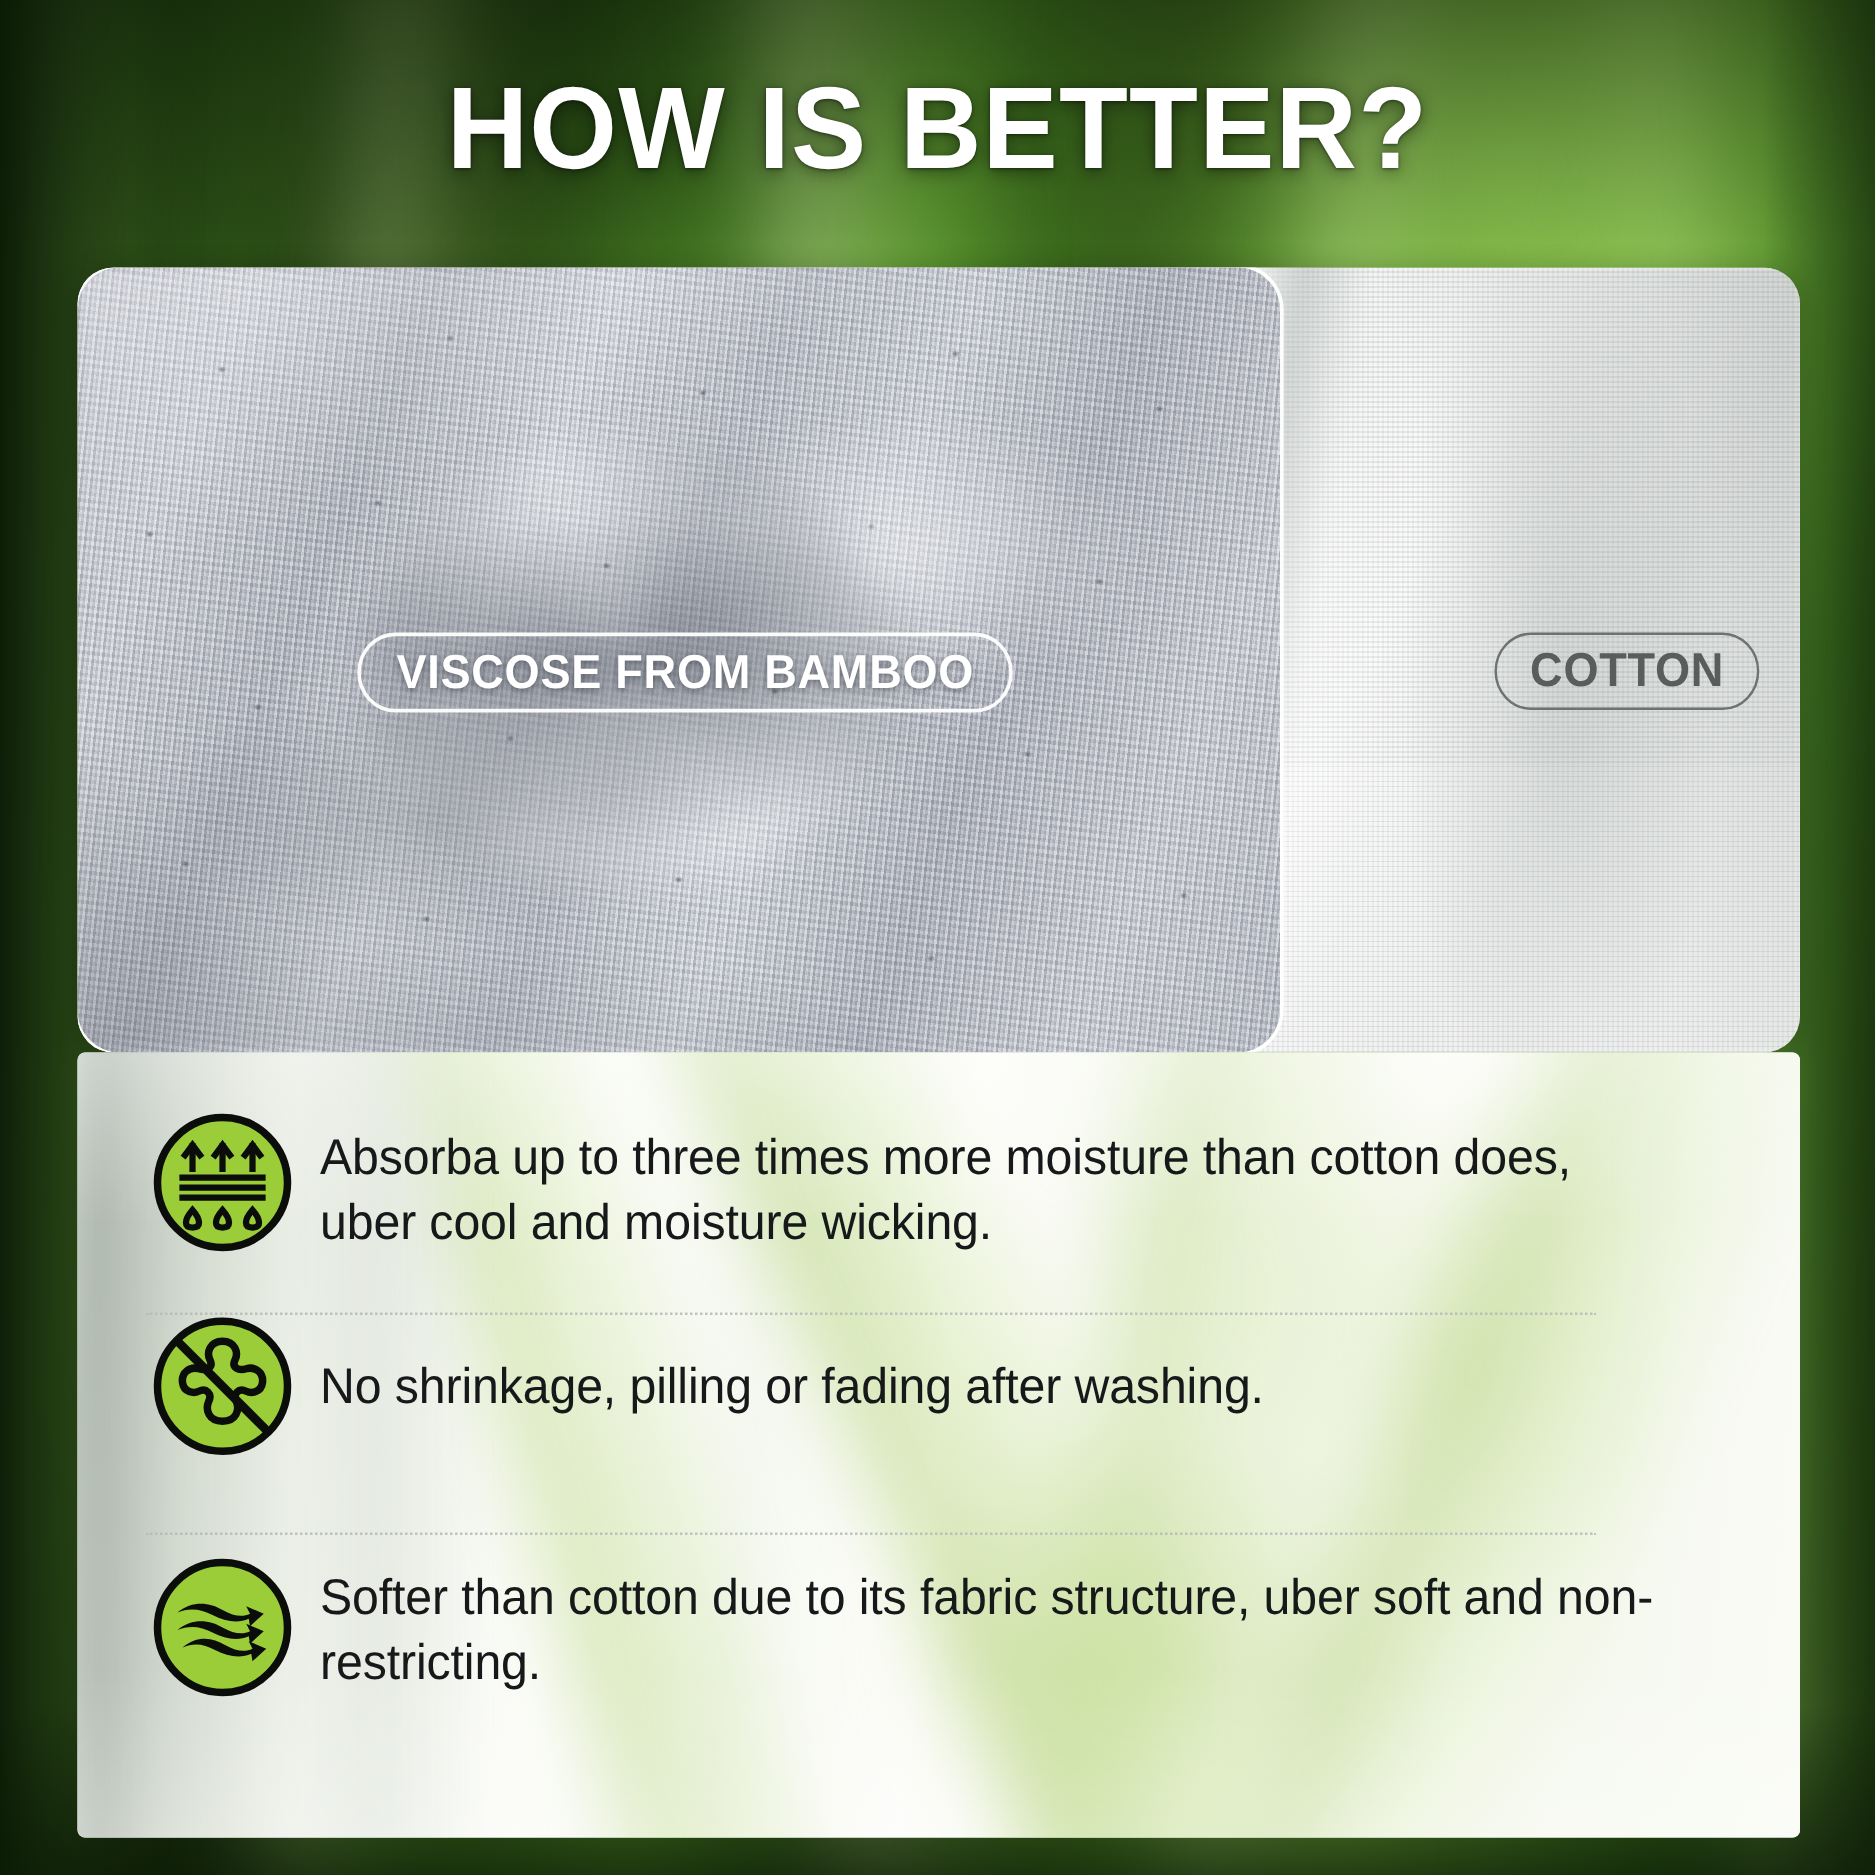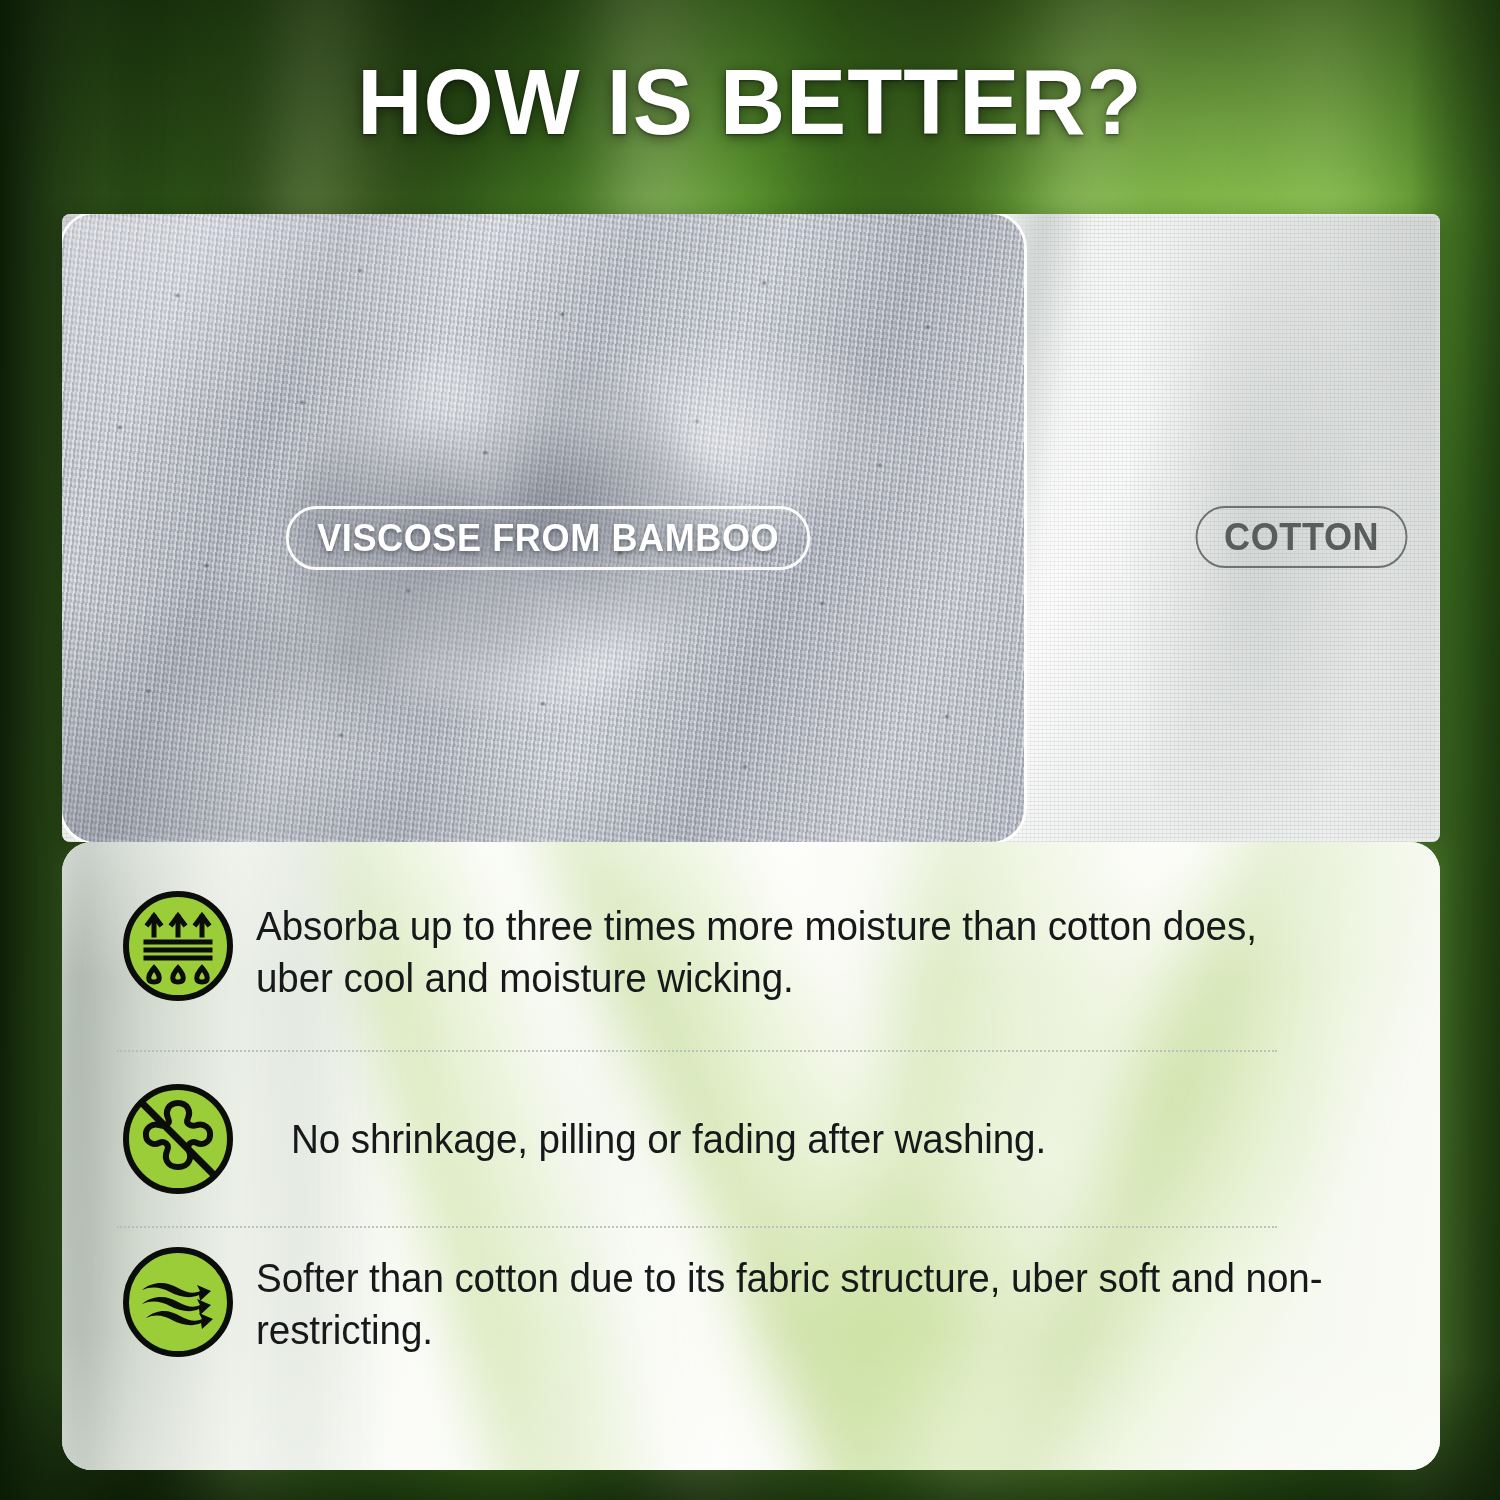--- a/index.html
+++ b/index.html
@@ -79,21 +79,21 @@
     white-space: nowrap;
   }
 
   
   .compare-card {
     position: absolute;
     left: 62px;
     top: 214px;
     width: 1378px;
     height: 628px;
-    border-radius: 8px;
+    border-radius: 29px;
     overflow: hidden;
     box-shadow: 0 4px 22px rgba(0,0,0,.22);
   }
 
   
   .cotton-pane {
     position: absolute;
     inset: 0;
     background:
       linear-gradient(118deg,
@@ -244,21 +244,21 @@
     letter-spacing: .6px;
   }
 
   
   .benefits-card {
     position: absolute;
     left: 62px;
     top: 842px;
     width: 1378px;
     height: 628px;
-    border-radius: 30px;
+    border-radius: 6px;
     overflow: hidden;
     background: #f3f6ef;
   }
   .benefits-bg {
     position: absolute;
     inset: -40px;
     background:
       linear-gradient(96deg,
         #d7ded6 0%, #c6cfc7 5%, #e2e7dd 11%, #f2f5ee 20%,
         #fbfcf8 30%, #f5f8f0 40%, #fdfdfa 50%,
@@ -301,21 +301,21 @@
   }
   .benefit-row {
     position: absolute;
     left: 60px;
     width: 1258px;
     display: flex;
     align-items: flex-start;
     gap: 0;
   }
   .benefit-row.r1 { top: 48px; }
-  .benefit-row.r2 { top: 241px; gap: 35px; }
+  .benefit-row.r2 { top: 211px; }
   .benefit-row.r3 { top: 404px; }
 
   .benefit-icon {
     flex: 0 0 auto;
     width: 112px;
     height: 112px;
     margin-right: 22px;
   }
   .benefit-icon svg { display: block; width: 112px; height: 112px; }
 

